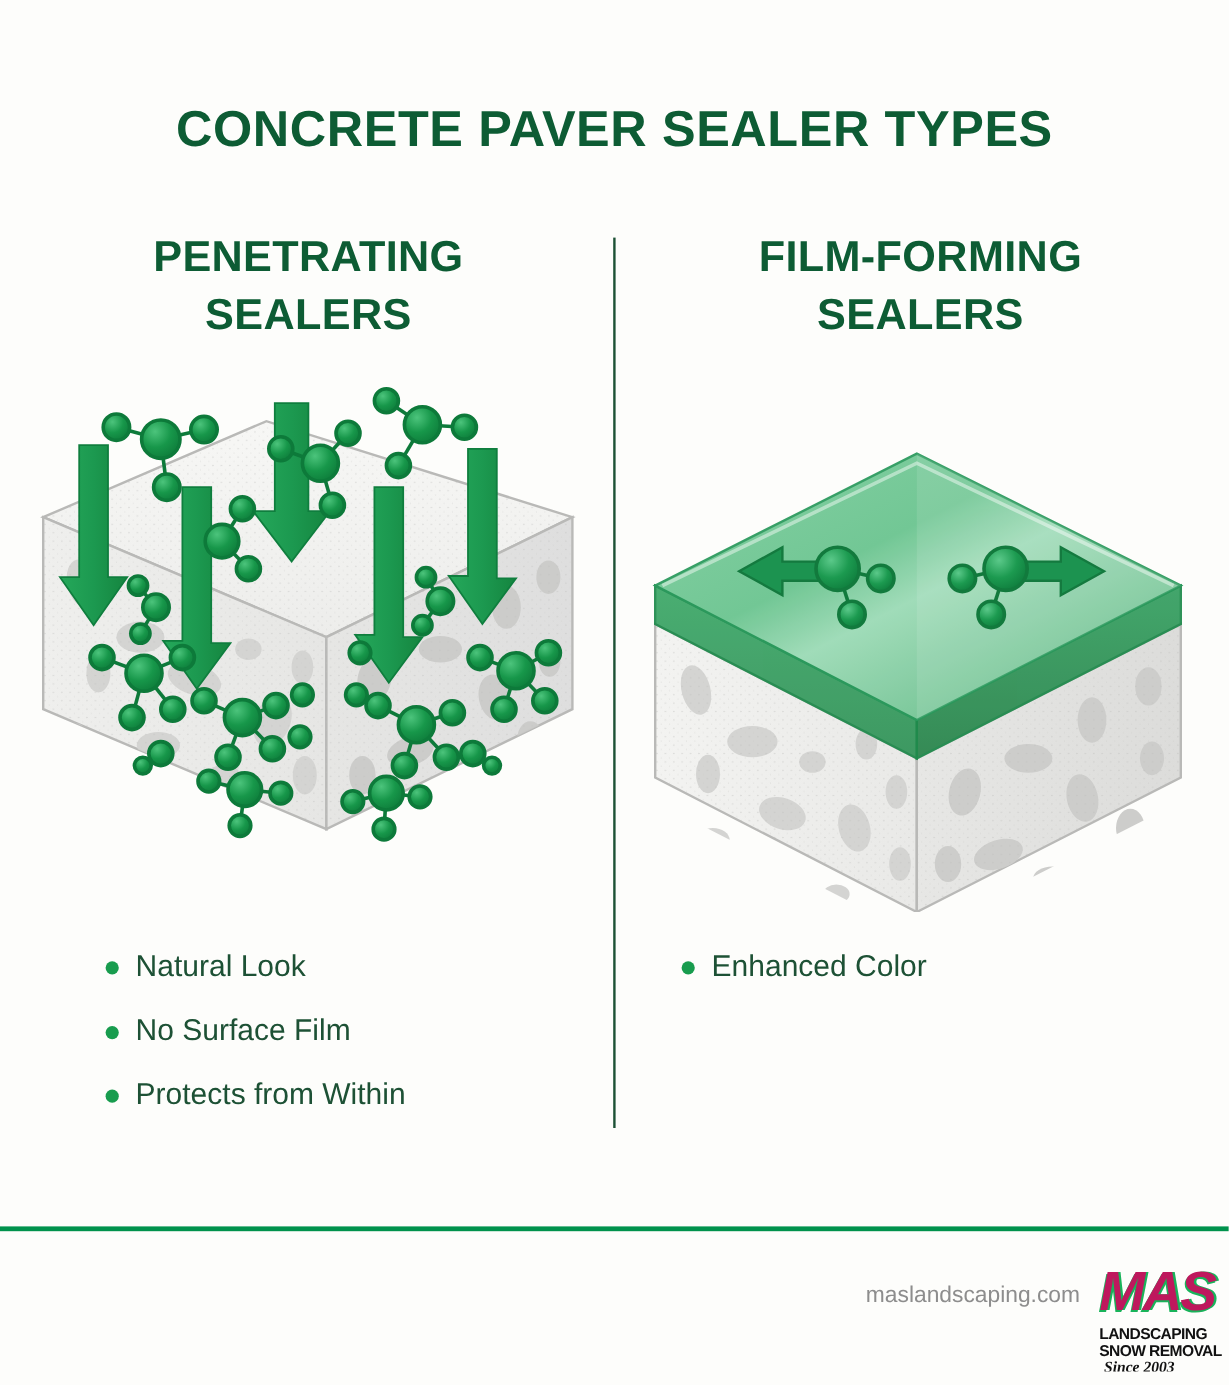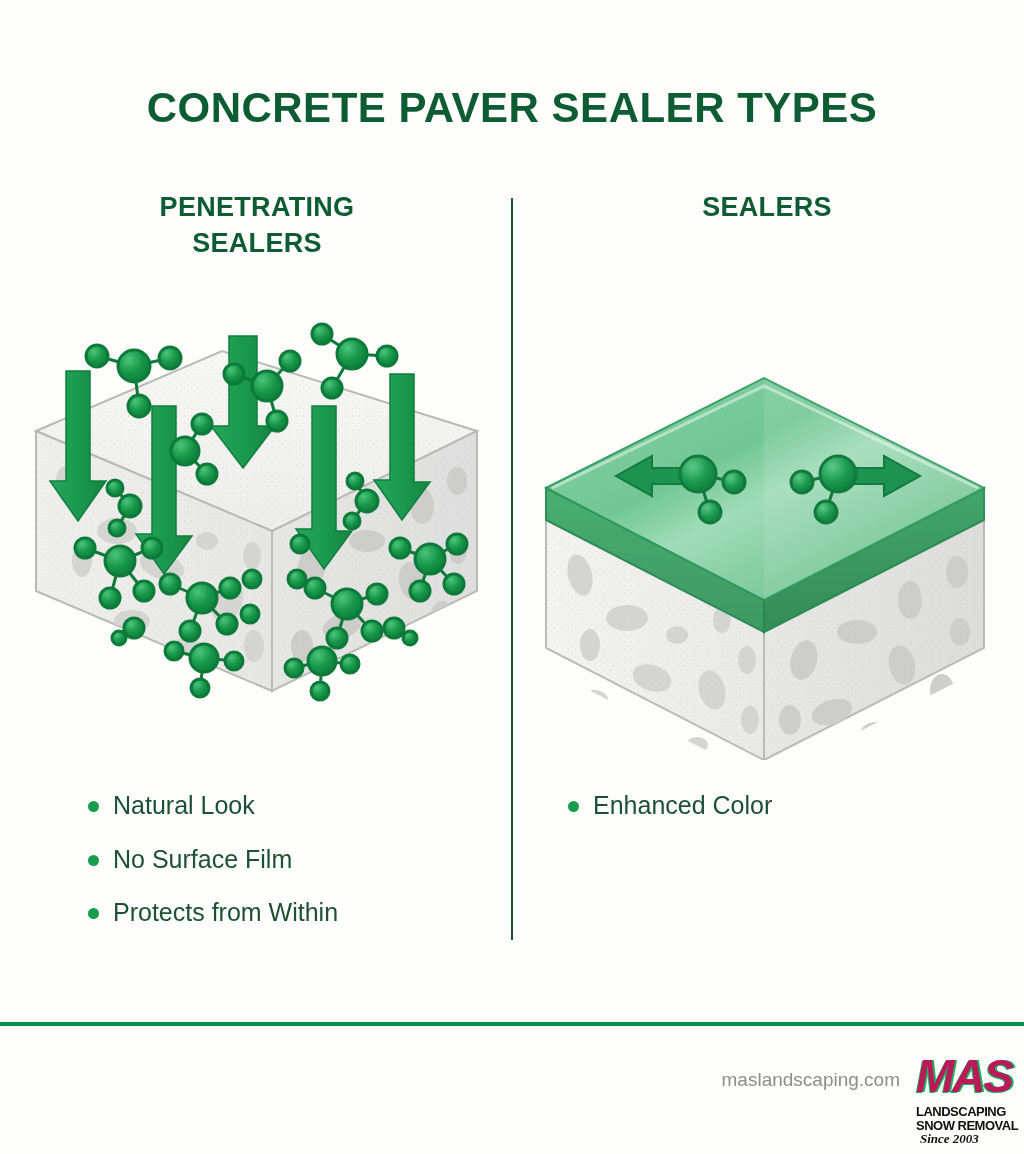--- a/index.html
+++ b/index.html
@@ -23,21 +23,21 @@
     text-transform:uppercase;
   }
 
   
   .col{position:absolute;top:190px;width:470px;}
   .col-left{left:22px;}
   .col-right{left:532px;}
 
   .col-head{
     text-align:center;
-    font-size:27px;font-weight:bold;
+    font-size:36px;font-weight:bold;
     line-height:1.32;
     color:#0d5c34;
     letter-spacing:0.3px;
     text-transform:uppercase;
   }
 
   
   .divider{
     position:absolute;left:511px;top:198px;
     width:2px;height:742px;background:#1d5135;
@@ -125,20 +125,21 @@
 
   <div class="col col-left">
     <div class="col-head">
       <div>PENETRATING</div>
       <div>SEALERS</div>
     </div>
   </div>
 
   <div class="col col-right">
     <div class="col-head">
+      <div>FILM-FORMING</div>
       <div>SEALERS</div>
     </div>
   </div>
 
   <div class="art art-left">
     <svg width="470" height="400" viewBox="0 0 470 400">
       <defs>
         <linearGradient id="faceTop" x1="0" y1="0" x2="0" y2="1">
           <stop offset="0%" stop-color="#f7f7f5"></stop>
             <stop offset="100%" stop-color="#ededeb"></stop>

